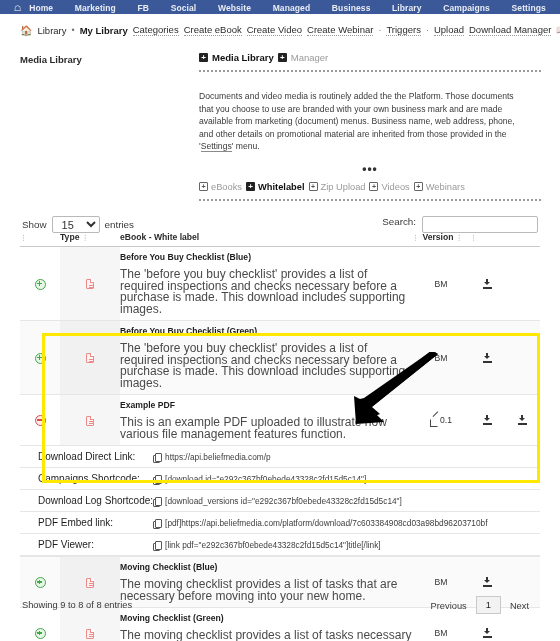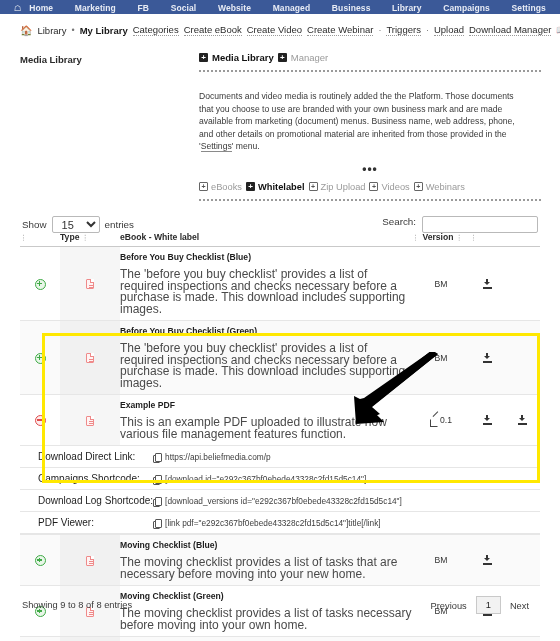--- a/index.html
+++ b/index.html
@@ -560,20 +560,26 @@
                 <span class="copyicon"></span><span>[download id="e292c367bf0ebede43328c2fd15d5c14"]</span>
               </td>
             </tr>
             <tr>
               <td class="detail-label">Download Log Shortcode:</td>
               <td class="detail-value">
                 <span class="copyicon"></span><span>[download_versions id="e292c367bf0ebede43328c2fd15d5c14"]</span>
               </td>
             </tr>
             <tr>
+              <td class="detail-label">PDF Embed link:</td>
+              <td class="detail-value">
+                <span class="copyicon"></span><span>[pdf]https://api.beliefmedia.com/platform/download/7c603384908cd03a98bd96203710bf</span>
+              </td>
+            </tr>
+            <tr>
               <td class="detail-label">PDF Viewer:</td>
               <td class="detail-value">
                 <span class="copyicon"></span><span>[link pdf="e292c367bf0ebede43328c2fd15d5c14"]title[/link]</span>
               </td>
             </tr>
           </tbody>
             </table>
         </td>
       </tr>
 

